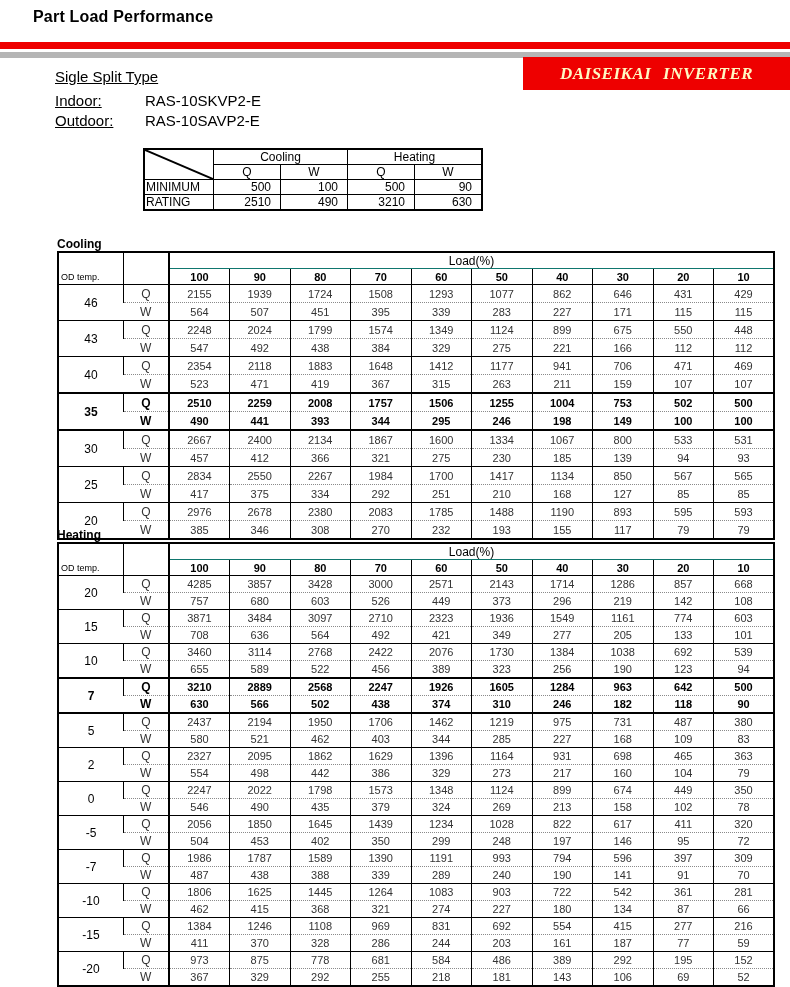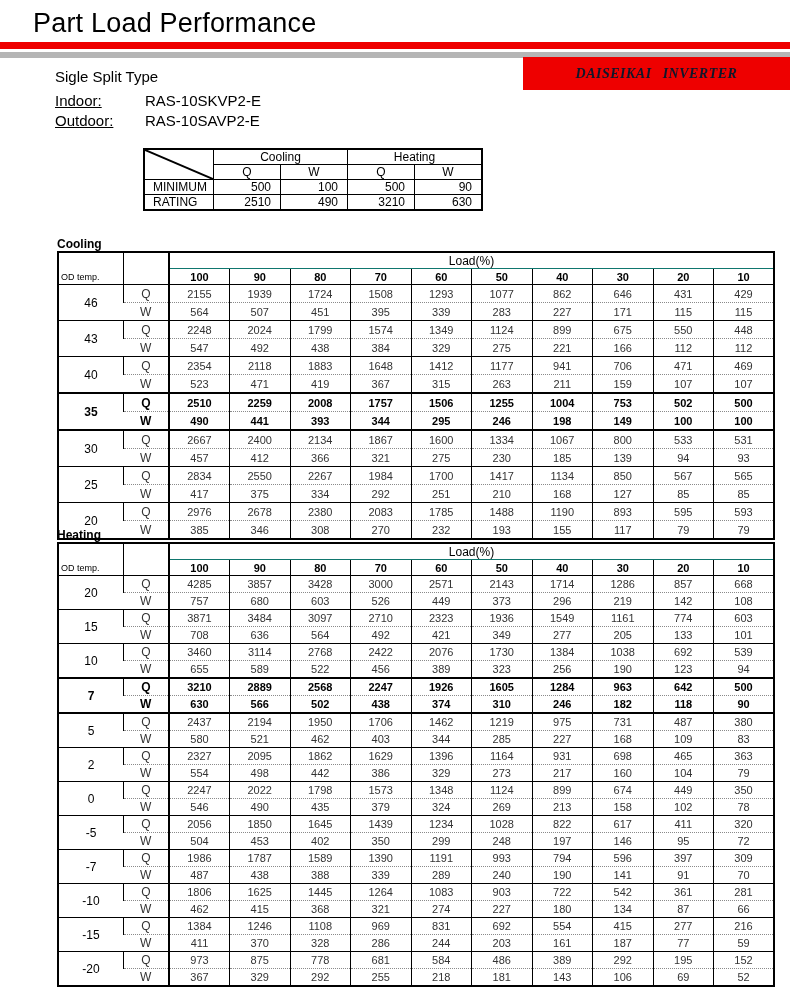--- a/index.html
+++ b/index.html
@@ -1,49 +1,49 @@
 <!DOCTYPE html>
 <html><head>
 <meta charset="utf-8">
 <style>
   html,body{margin:0;padding:0;}
   body{
     width:790px;height:987px;position:relative;background:#ffffff;
     font-family:"Liberation Sans",sans-serif;color:#000;overflow:hidden;
   }
   .page-title{
-    position:absolute;left:33px;top:8px;font-size:27px;font-weight:normal;
+    position:absolute;left:33px;top:8px;font-size:16px;font-weight:bold;
     letter-spacing:0.2px;
   }
   .bar{position:absolute;left:0;width:790px;}
   .bar.red{top:42px;height:7px;background:#ee0000;}
   .bar.gray{top:52px;height:6px;background:#b5b5b5;}
   .brand-banner{
     position:absolute;top:57px;right:0;width:267px;height:33px;background:#ee0000;
-    color:#0f172a;display:flex;align-items:center;justify-content:center;
+    color:#fef9c3;display:flex;align-items:center;justify-content:center;
     font-family:"Liberation Serif",serif;font-weight:bold;font-style:italic;
-    font-size:14px;word-spacing:7px;letter-spacing:0.5px;
+    font-size:17px;word-spacing:7px;letter-spacing:0.5px;
   }
-  .subtitle{position:absolute;left:55px;top:68px;font-size:15px;}
+  .subtitle{position:absolute;left:55px;top:68px;font-size:15px;text-decoration:underline;}
   .model-line{position:absolute;left:55px;font-size:15px;}
   .model-line .lbl{display:inline-block;width:90px;text-decoration:underline;}
   #indoor-line{top:92px;}
   #outdoor-line{top:112px;}
 
   
   table.cap{
     position:absolute;left:143px;top:148px;border-collapse:collapse;
     table-layout:fixed;font-size:12px;border:2px solid #000;
   }
   table.cap td{border:1px solid #000;height:14px;text-align:center;padding:0 2px;}
   table.cap td.diag{width:68px;position:relative;padding:0;}
   table.cap td.diag svg{position:absolute;left:0;top:0;width:100%;height:100%;}
   table.cap td.grp{width:128px;}
   table.cap td.sub{width:62px;}
-  table.cap td.rl{text-align:left;padding-left:8px;}
+  table.cap td.rl{text-align:left;padding-left:1px;}
   table.cap td.rv{text-align:right;padding-right:9px;}
 
   
   .section-label{position:absolute;left:57px;font-size:12px;font-weight:bold;}
   #cooling-label{top:237px;}
   #heating-label{top:528px;}
   table.perf{
     position:absolute;left:57px;border-collapse:collapse;table-layout:fixed;
     font-size:11px;border:2px solid #000;width:718px;
   }

